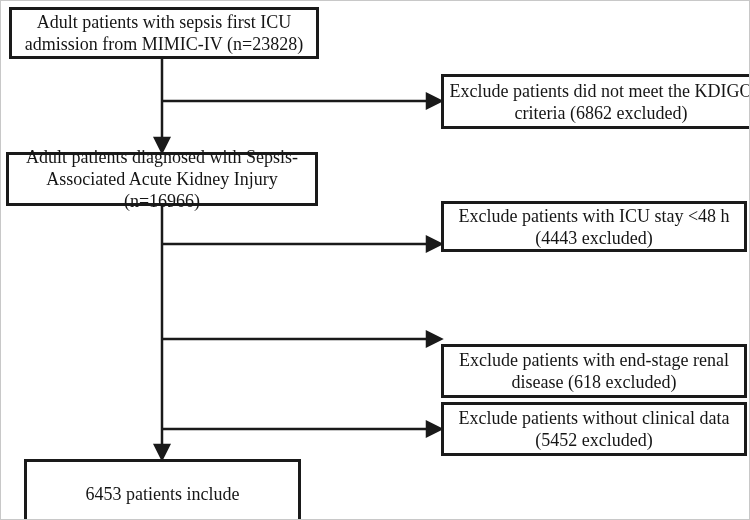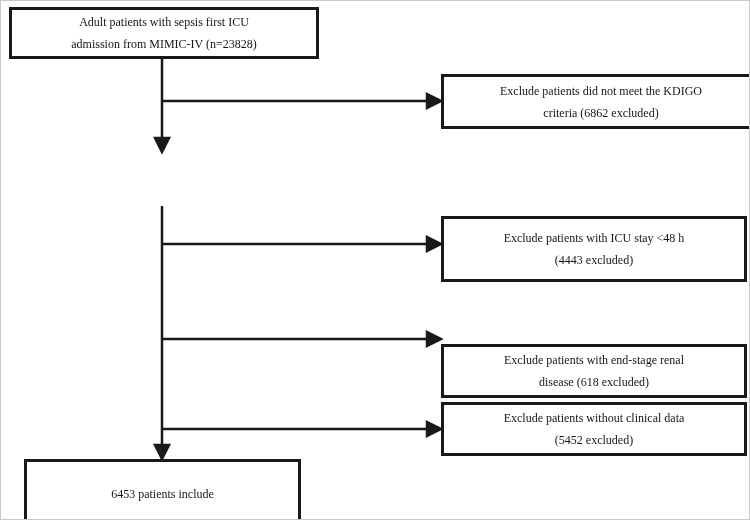--- a/index.html
+++ b/index.html
@@ -22,29 +22,29 @@
   }
   .node {
     position: absolute;
     background: #ffffff;
     border: 3px solid #1a1a1a;
     display: flex;
     align-items: center;
     justify-content: center;
     text-align: center;
     color: #151515;
-    font-size: 12px;
+    font-size: 18px;
     line-height: 22px;
     white-space: pre-line;
     padding: 0 4px;
   }
   .node-initial   { left: 8px;   top: 6px;   width: 310px; height: 52px; }
   .node-kdigo     { left: 440px; top: 73px;  width: 320px; height: 55px; }
   .node-saki      { left: 5px;   top: 151px; width: 312px; height: 54px; }
-  .node-icustay   { left: 440px; top: 215px; width: 306px; height: 66px; }
+  .node-icustay   { left: 440px; top: 200px; width: 306px; height: 51px; }
   .node-esrd      { left: 440px; top: 311px; width: 306px; height: 54px; margin-top: 32px; }
   .node-nodata    { left: 440px; top: 401px; width: 306px; height: 54px; justify-content: center; }
   .node-final     { left: 23px;  top: 458px; width: 277px; height: 70px; }
 </style>
 </head>
 <body>
 
 <div class="page">
 
   <svg class="connectors" viewBox="0 0 750 520" xmlns="http://www.w3.org/2000/svg">
@@ -73,20 +73,24 @@
   <div class="node node-initial">
     <span>Adult patients with sepsis first ICU
 admission from MIMIC-IV (n=23828)</span>
   </div>
 
   <div class="node node-kdigo">
     <span>Exclude patients did not meet the KDIGO
 criteria (6862 excluded)</span>
   </div>
 
+  <div class="node node-saki">
+    <span>Adult patients diagnosed with Sepsis-
+Associated Acute Kidney Injury (n=16966)</span>
+  </div>
 
   <div class="node node-icustay">
     <span>Exclude patients with ICU stay &lt;48 h
 (4443 excluded)</span>
   </div>
 
   <div class="node node-esrd">
     <span>Exclude patients with end-stage renal
 disease (618 excluded)</span>
   </div>

